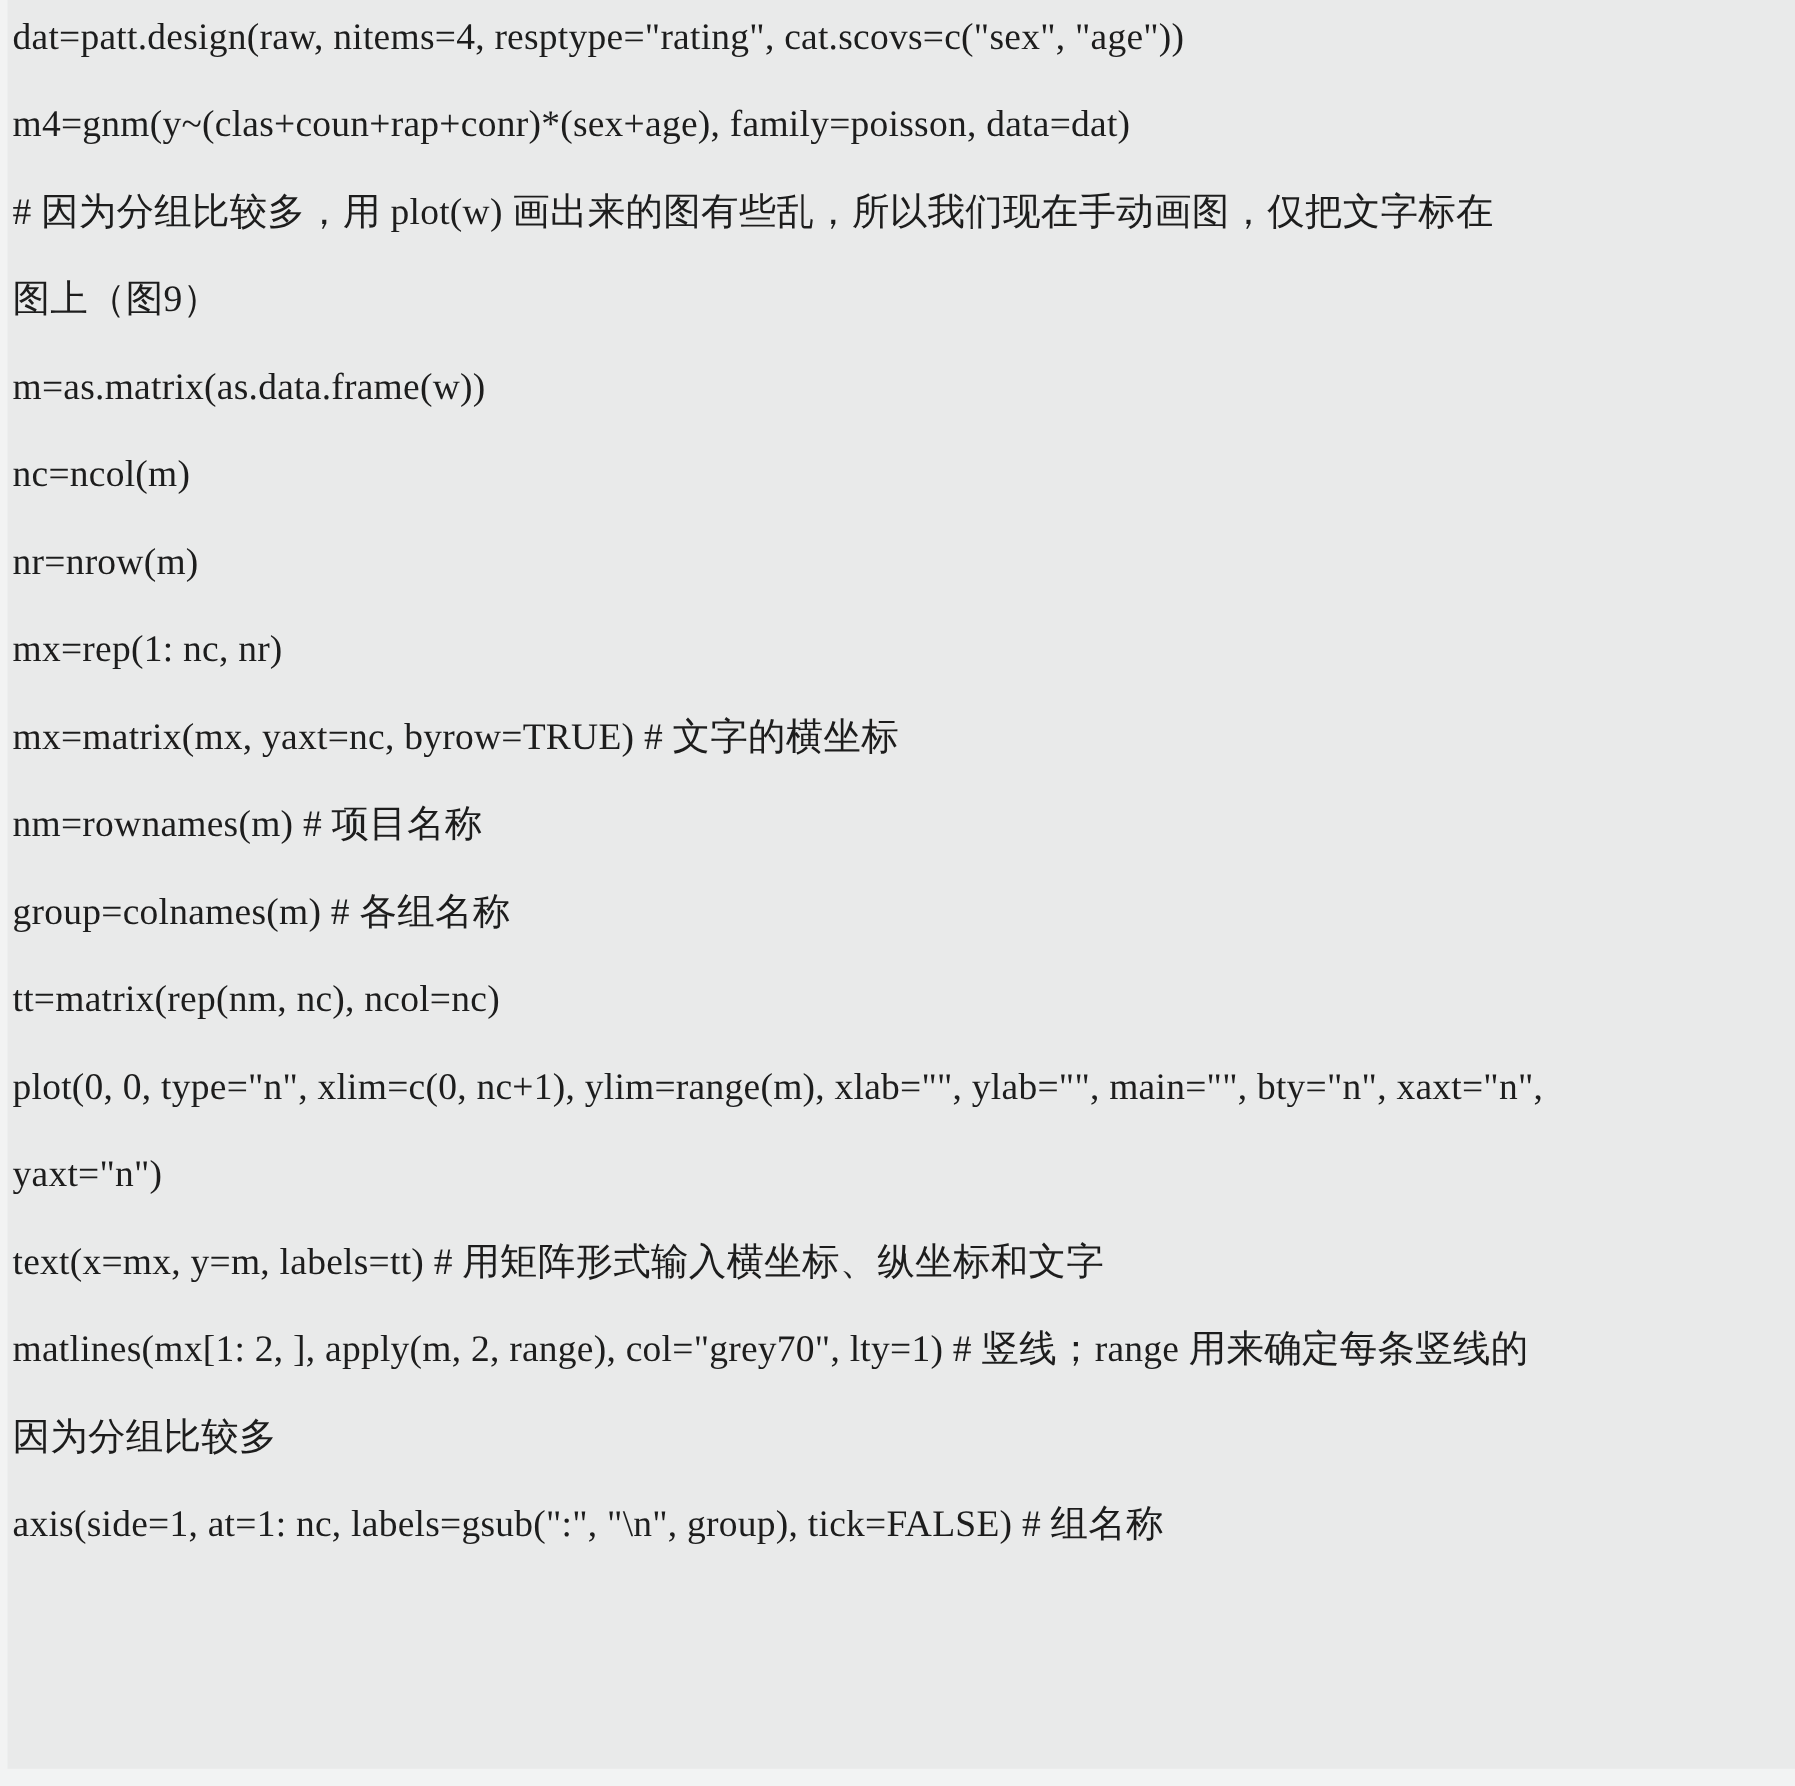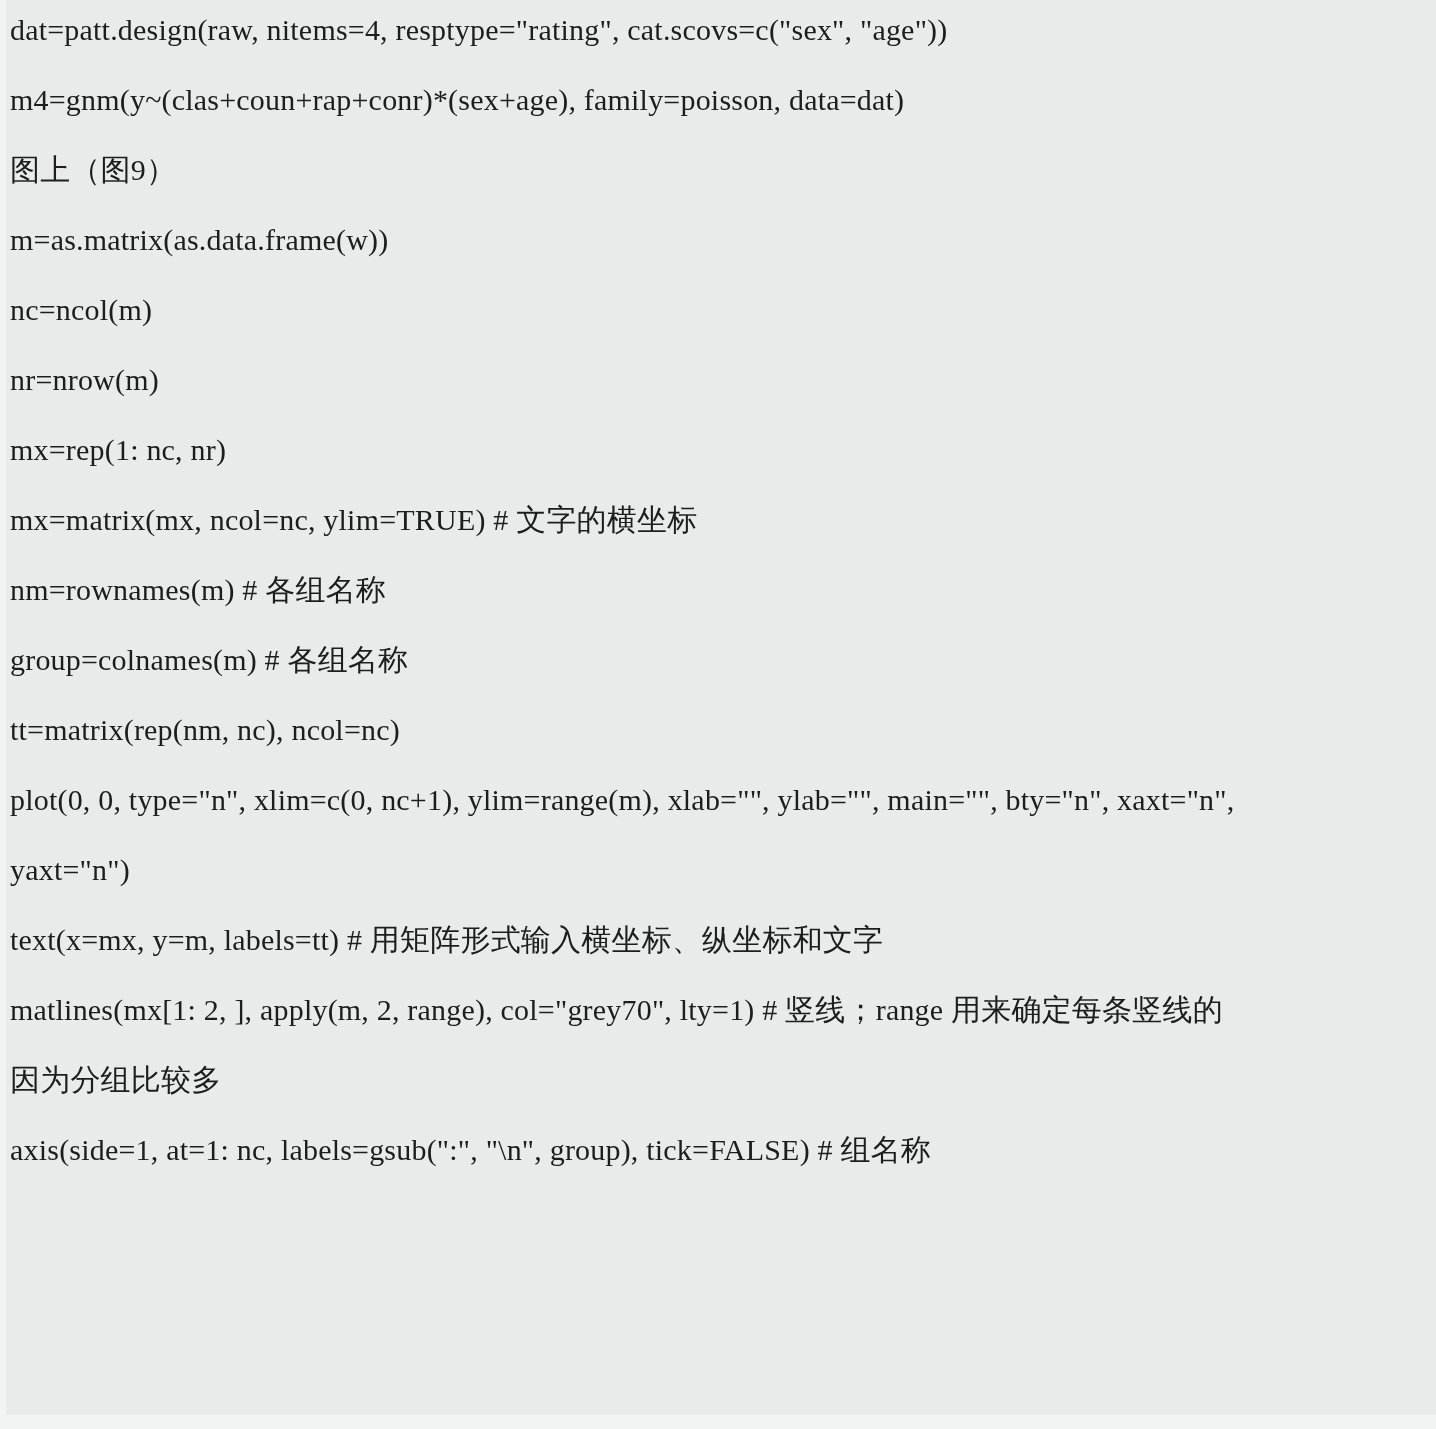--- a/index.html
+++ b/index.html
@@ -40,27 +40,28 @@
     letter-spacing: 0.2px;
   }
 </style>
 </head>
 <body>
 
 <div class="page">
   <div class="doc" id="doc">
       <div class="code-line">dat=patt.design(raw, nitems=4, resptype="rating", cat.scovs=c("sex", "age"))</div>
       <div class="code-line">m4=gnm(y~(clas+coun+rap+conr)*(sex+age), family=poisson, data=dat)</div>
+      <div class="code-line"># 因为分组比较多，用 plot(w) 画出来的图有些乱，所以我们现在手动画图，仅把文字标在</div>
       <div class="code-line">图上（图9）</div>
       <div class="code-line">m=as.matrix(as.data.frame(w))</div>
       <div class="code-line">nc=ncol(m)</div>
       <div class="code-line">nr=nrow(m)</div>
       <div class="code-line">mx=rep(1: nc, nr)</div>
-      <div class="code-line">mx=matrix(mx, ncol=nc, ylim=TRUE) # 文字的横坐标</div>
-      <div class="code-line">nm=rownames(m) # 各组名称</div>
+      <div class="code-line">mx=matrix(mx, yaxt=nc, byrow=TRUE) # 文字的横坐标</div>
+      <div class="code-line">nm=rownames(m) # 项目名称</div>
       <div class="code-line">group=colnames(m) # 各组名称</div>
       <div class="code-line">tt=matrix(rep(nm, nc), ncol=nc)</div>
       <div class="code-line">plot(0, 0, type="n", xlim=c(0, nc+1), ylim=range(m), xlab="", ylab="", main="", bty="n", xaxt="n",</div>
       <div class="code-line">yaxt="n")</div>
       <div class="code-line">text(x=mx, y=m, labels=tt) # 用矩阵形式输入横坐标、纵坐标和文字</div>
       <div class="code-line">matlines(mx[1: 2, ], apply(m, 2, range), col="grey70", lty=1) # 竖线；range 用来确定每条竖线的</div>
       <div class="code-line">因为分组比较多</div>
       <div class="code-line">axis(side=1, at=1: nc, labels=gsub(":", "\n", group), tick=FALSE) # 组名称</div>
     </div>
 </div>

